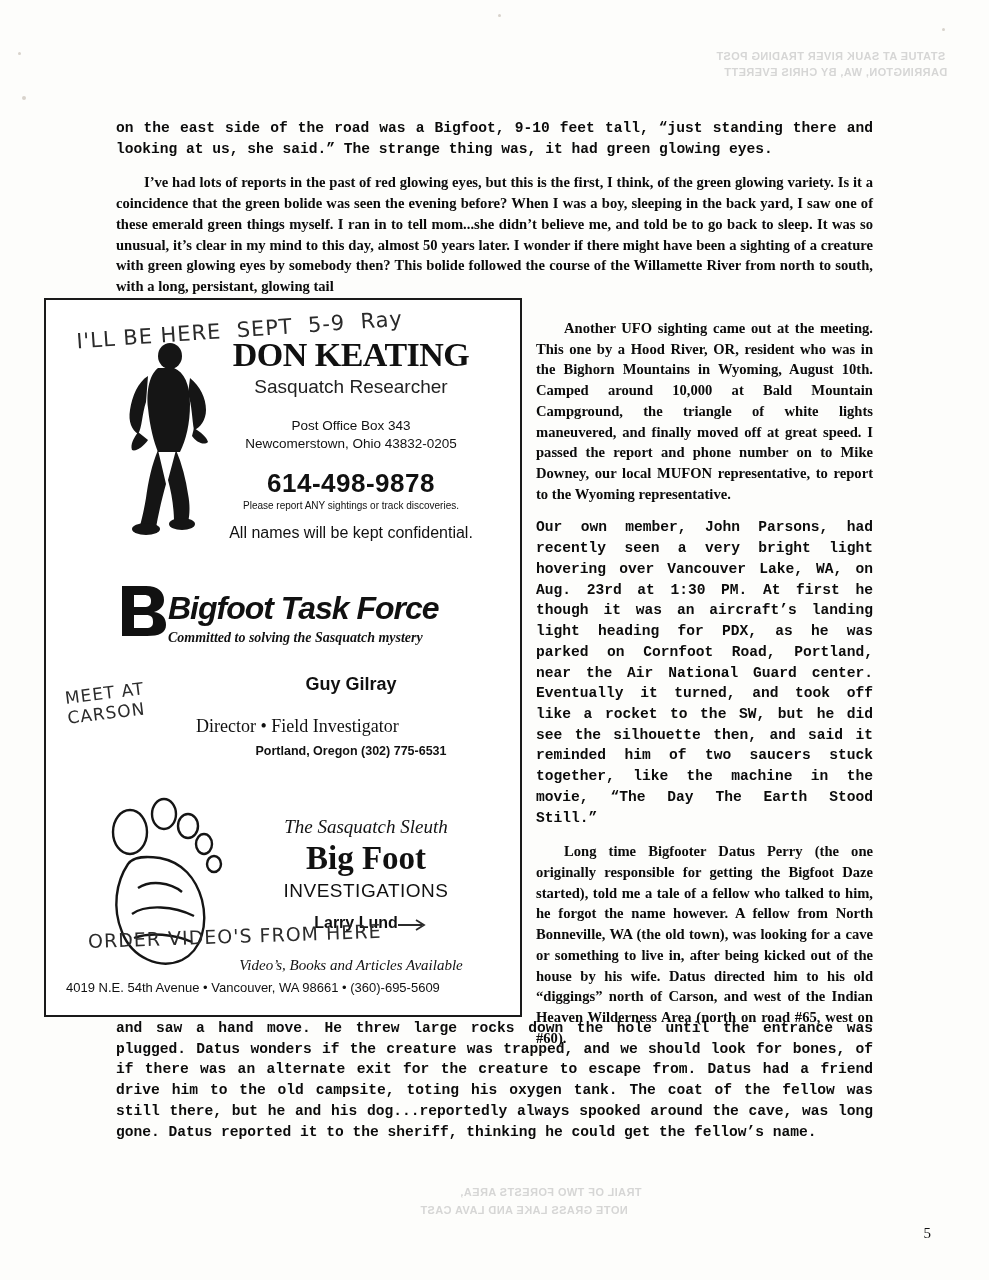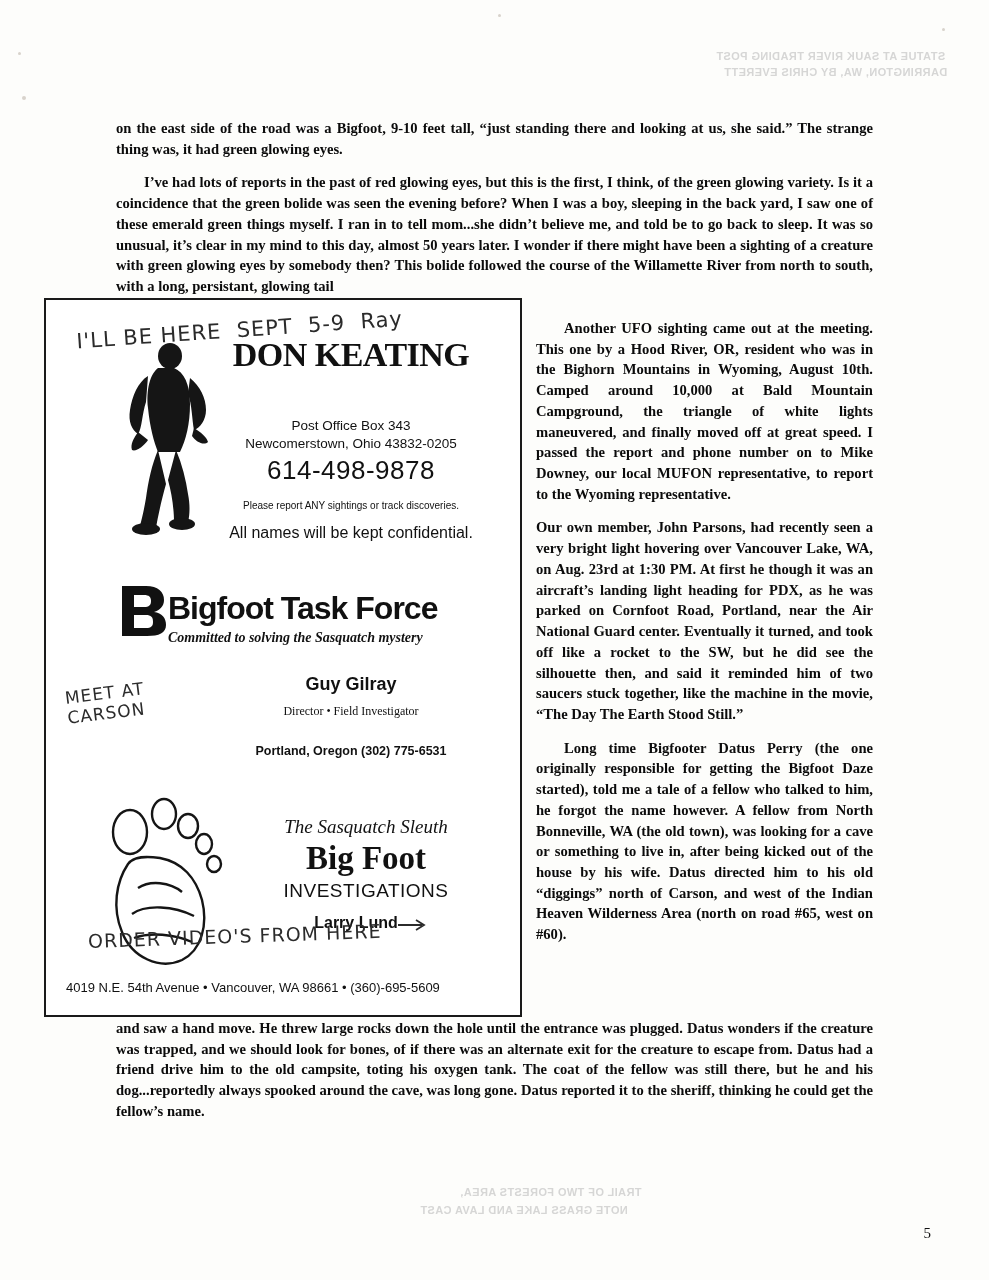--- a/index.html
+++ b/index.html
@@ -36,20 +36,21 @@
     line-height: 1.42;
     text-align: justify;
     color: #0b0b0b;
   }
   .body-text p {
     margin: 0 0 13px 0;
     text-indent: 28px;
   }
   .body-text p.noindent {
     text-indent: 0;
+    font-family: Liberation Mono, monospace;
   }
   #top-block {
     left: 116px;
     top: 118px;
     width: 757px;
   }
   #right-col {
     left: 536px;
     top: 318px;
     width: 337px;
@@ -118,23 +119,23 @@
   }
   #ad1-addr1 {
     top: 118px;
     font-size: 13.5px;
   }
   #ad1-addr2 {
     top: 136px;
     font-size: 13.5px;
   }
   #ad1-phone {
-    top: 155px;
+    top: 168px;
     font-size: 26px;
-    font-weight: normal;
+    font-weight: bold;
     letter-spacing: 0.5px;
   }
   #ad1-note1 {
     top: 200px;
     font-size: 10px;
   }
   #ad1-note2 {
     top: 224px;
     font-size: 16px;
   }
@@ -146,20 +147,21 @@
     width: 120px;
     height: 200px;
   }
   
   #ad2-title {
     position: absolute;
     left: 122px;
     top: 290px;
     width: 340px;
     font-family: "Liberation Sans", sans-serif;
+    font-style: italic;
     font-weight: bold;
     font-size: 32px;
     letter-spacing: -1px;
     color: #111;
   }
   #ad2-sub {
     position: absolute;
     left: 122px;
     top: 330px;
     width: 340px;
@@ -175,25 +177,24 @@
     top: 374px;
     width: 310px;
     text-align: center;
     font-family: "Liberation Sans", sans-serif;
     font-weight: bold;
     font-size: 18px;
   }
   #ad2-role {
     position: absolute;
     left: 150px;
-    top: 404px;
-    width: 310px;
-    text-align: center;
-    font-family: "Liberation Serif", serif;
-    font-size: 12px;
+    top: 416px;
+    width: 310px;
+    font-family: "Liberation Serif", serif;
+    font-size: 18px;
   }
   #ad2-contact {
     position: absolute;
     left: 150px;
     top: 444px;
     width: 310px;
     text-align: center;
     font-family: "Liberation Sans", sans-serif;
     font-size: 12.5px;
     font-weight: bold;
@@ -319,20 +320,21 @@
         <path d="M30 94 C26 100, 22 106, 24 112 C28 114, 36 108, 40 102 Z"></path>
         <path d="M86 90 C92 94, 98 98, 100 104 C96 108, 88 104, 84 98 Z"></path>
         <path d="M50 112 C44 126, 40 144, 38 160 C36 172, 34 180, 32 188 L48 190 C50 178, 54 160, 58 146 Z"></path>
         <path d="M68 112 C74 126, 78 142, 80 156 C82 166, 82 176, 80 184 L66 184 C66 172, 64 156, 60 142 Z"></path>
         <ellipse cx="38" cy="191" rx="14" ry="6"></ellipse>
         <ellipse cx="74" cy="186" rx="13" ry="6"></ellipse>
       </g>
     </svg>
 
     <div class="ad-center" id="ad1-name">DON KEATING</div>
+    <div class="ad-center" id="ad1-role">Sasquatch Researcher</div>
     <div class="ad-center" id="ad1-addr1">Post Office Box 343</div>
     <div class="ad-center" id="ad1-addr2">Newcomerstown, Ohio 43832-0205</div>
     <div class="ad-center" id="ad1-phone">614-498-9878</div>
     <div class="ad-center" id="ad1-note1">Please report ANY sightings or track discoveries.</div>
     <div class="ad-center" id="ad1-note2">All names will be kept confidential.</div>
 
     <svg style="position:absolute; left:70px; top:282px; width:54px; height:56px;" viewBox="0 0 54 56">
       <path d="M6 4 L30 4 C42 4, 48 10, 48 18 C48 24, 44 28, 38 30 C46 31, 50 36, 50 43 C50 51, 43 54, 31 54 L6 54 Z" fill="#111"></path>
       <path d="M18 13 L28 13 C33 13, 35 15, 35 19 C35 23, 33 25, 28 25 L18 25 Z" fill="#fff"></path>
       <path d="M18 33 L30 33 C35 33, 37 35, 37 40 C37 44, 35 46, 30 46 L18 46 Z" fill="#fff"></path>
@@ -363,20 +365,21 @@
     <div id="ad3-title">Big Foot</div>
     <div id="ad3-sub">INVESTIGATIONS</div>
     <div id="ad3-person">Larry Lund</div>
 
     <svg style="position:absolute; left:352px; top:618px; width:30px; height:14px;" viewBox="0 0 30 14">
       <path d="M0 7 L24 7 M18 2 L26 7 L18 12" stroke="#2b2b2b" stroke-width="1.8" fill="none"></path>
     </svg>
 
     <div class="handwrite" id="hw-order">ORDER VIDEO'S FROM HERE</div>
 
+    <div id="ad3-offer">Video’s, Books and Articles Available</div>
     <div id="ad3-addr">4019 N.E. 54th Avenue • Vancouver, WA 98661 • (360)-695-5609</div>
   </div>
 
   <div id="bottom-block" class="body-text">
     <p class="noindent">and saw a hand move.  He threw large rocks down the hole until the entrance was plugged.  Datus wonders if the creature was trapped, and we should look for bones, of if there was an alternate exit for the creature to escape from.  Datus had a friend drive him to the old campsite, toting his oxygen tank.  The coat of the fellow was still there, but he and his dog...reportedly always spooked around the cave, was long gone.  Datus reported it to the sheriff, thinking he could get the fellow’s name.</p>
   </div>
 
   <div class="page-number">5</div>
 </div>
 

